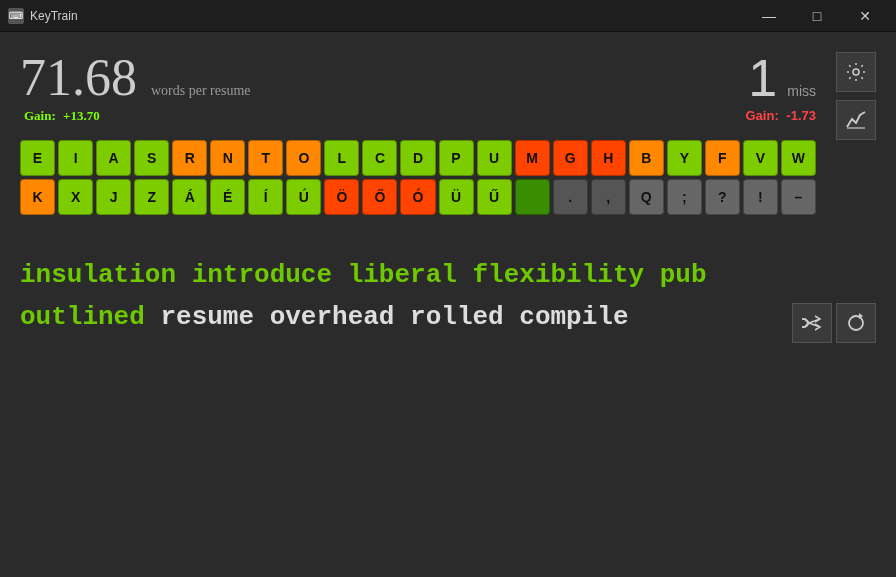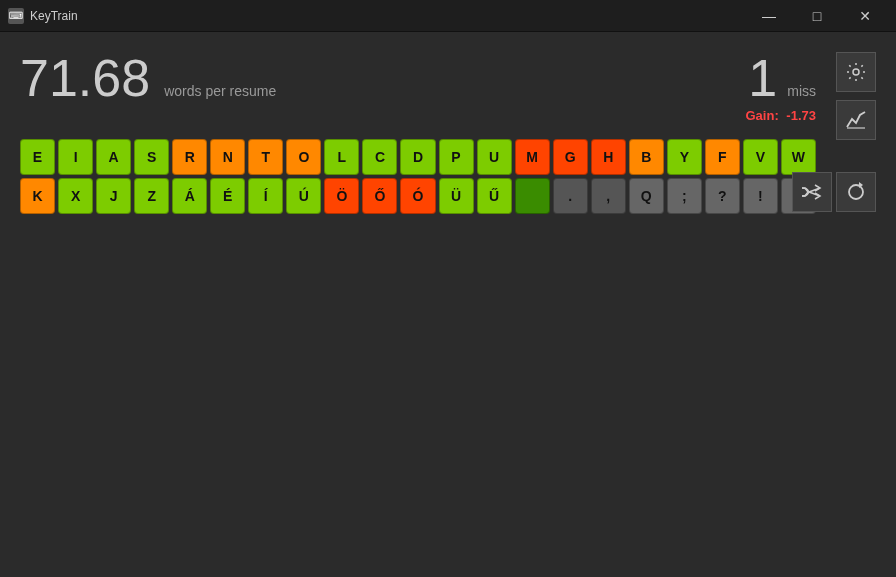--- a/index.html
+++ b/index.html
@@ -69,20 +69,21 @@
     
     #stats-row {
       display: flex;
       align-items: flex-start;
       justify-content: space-between;
       margin-bottom: 16px;
     }
     #wpm-block {
       display: flex;
       flex-direction: column;
+      font-family: Liberation Serif, serif;
     }
     #wpm-value {
       font-size: 52px;
       font-weight: 300;
       color: #ccc;
       line-height: 1;
     }
     #wpm-label {
       font-size: 14px;
       color: #999;
@@ -258,20 +259,24 @@
       <polyline points="1,16 6,8 10,12 14,4 19,1" stroke="#ccc" stroke-width="1.8" fill="none"></polyline>
       <line x1="1" y1="17" x2="19" y2="17" stroke="#ccc" stroke-width="1.2"></line>
     </svg>
   </button>
 
   <div id="stats-row" style="margin-right:60px;">
     <div id="wpm-block">
       <div id="wpm-row">
         <span id="wpm-value">71.68</span>
         <span id="wpm-label">words per resume</span>
+      </div>
+      <div id="wpm-gain">
+        <span>Gain:</span>
+        <span style="color:#7dff00;font-weight:bold;margin-left:4px;">+13.70</span>
       </div>
     </div>
 
     <div id="miss-block">
       <div id="miss-row">
         <span id="miss-value" style="font-size:52px;font-weight:300;color:#ccc;line-height:1;">1</span>
         <span id="miss-label" style="font-size:14px;color:#999;">miss</span>
       </div>
       <div id="miss-gain" style="font-size:13px;color:#999;text-align:right;">
         <span>Gain:</span>
@@ -322,20 +327,25 @@
         <div class="key" style="background: rgb(85, 85, 85);">.</div>
         <div class="key" style="background: rgb(85, 85, 85);">,</div>
         <div class="key" style="background: rgb(102, 102, 102);">Q</div>
         <div class="key" style="background: rgb(102, 102, 102);">;</div>
         <div class="key" style="background: rgb(102, 102, 102);">?</div>
         <div class="key" style="background: rgb(102, 102, 102);">!</div>
         <div class="key" style="background: rgb(102, 102, 102);">–</div>
       </div>
   </div>
 
+  <div id="typing-area">
+    <div id="typing-text">
+      <span class="typed">insulation introduce liberal flexibility pub<br>outlined</span><span> resume overhead rolled compile</span>
+    </div>
+  </div>
 
   <div id="bottom-btns">
     <button class="bottom-btn">
       <svg width="22" height="18" viewBox="0 0 22 18" fill="none">
         <path d="M1 5h3l3 4-3 4H1" stroke="#ccc" stroke-width="1.5" fill="none"></path>
         <path d="M1 5c3 0 5 0 7 4" stroke="#ccc" stroke-width="1.5" fill="none"></path>
         <path d="M1 13c3 0 5 0 7-4" stroke="#ccc" stroke-width="1.5" fill="none"></path>
         <path d="M14 2l5 3-5 3" stroke="#ccc" stroke-width="1.5" fill="none"></path>
         <path d="M14 10l5 3-5 3" stroke="#ccc" stroke-width="1.5" fill="none"></path>
         <line x1="8" y1="9" x2="19" y2="5" stroke="#ccc" stroke-width="1.5"></line>

